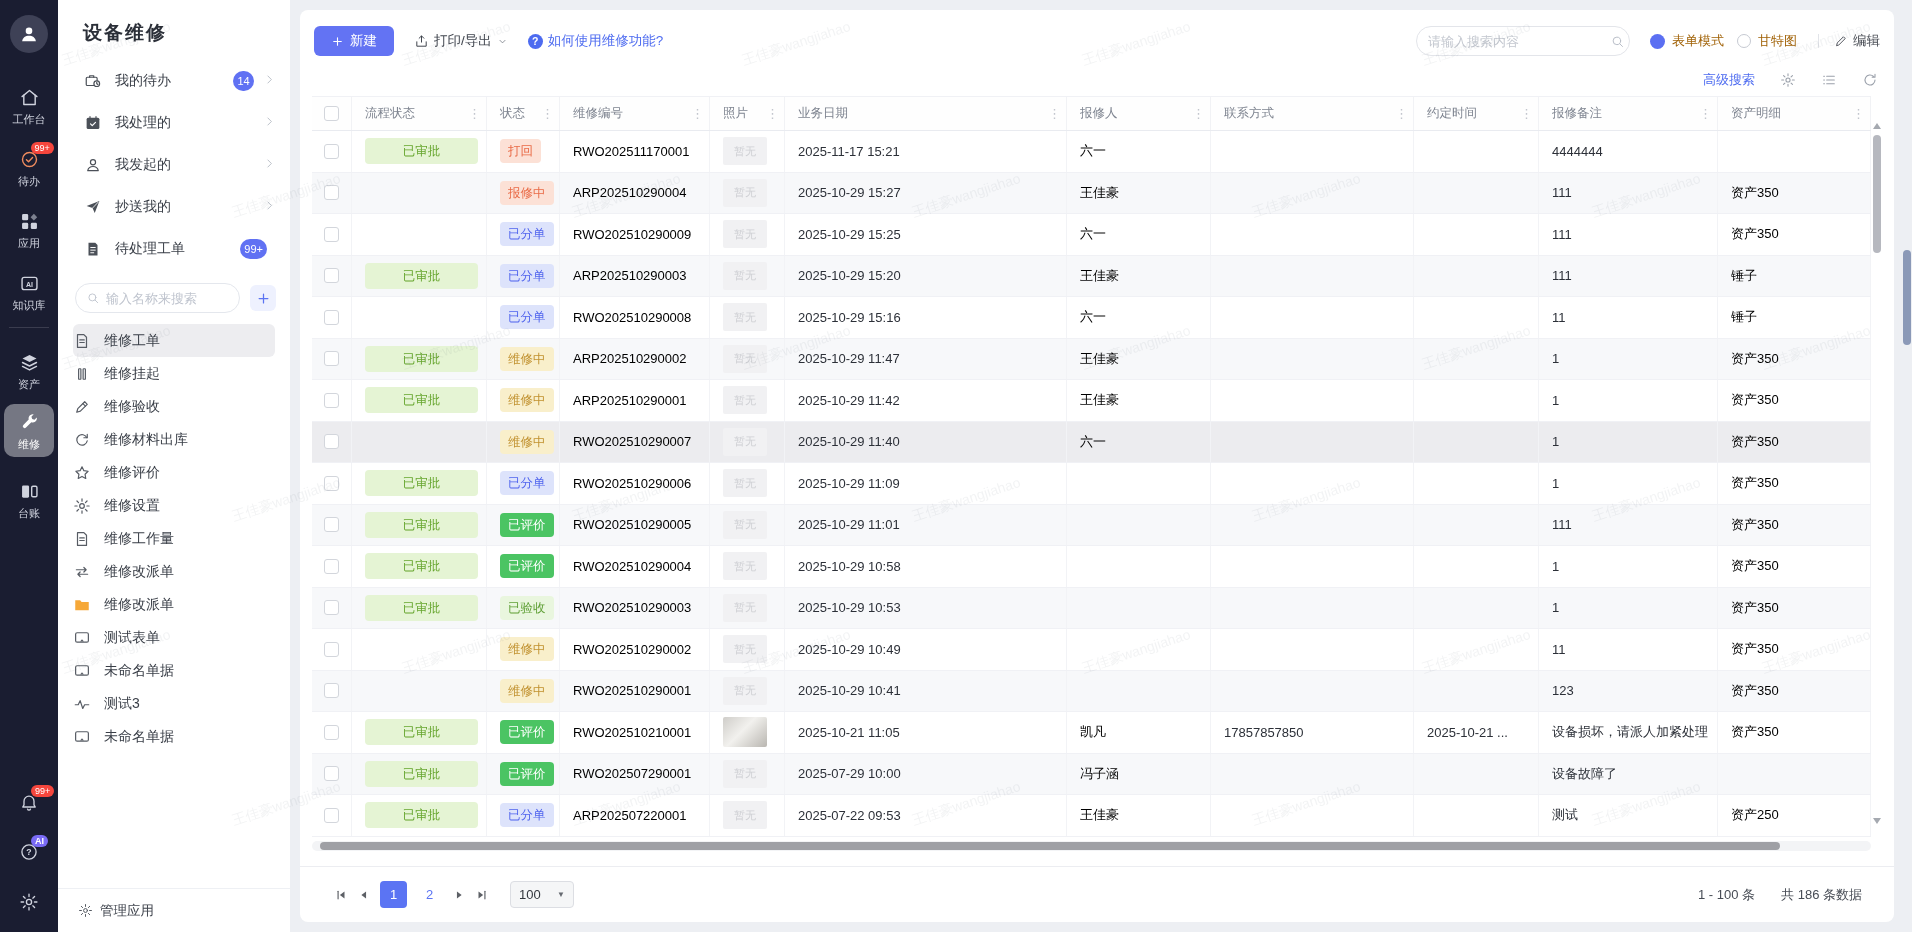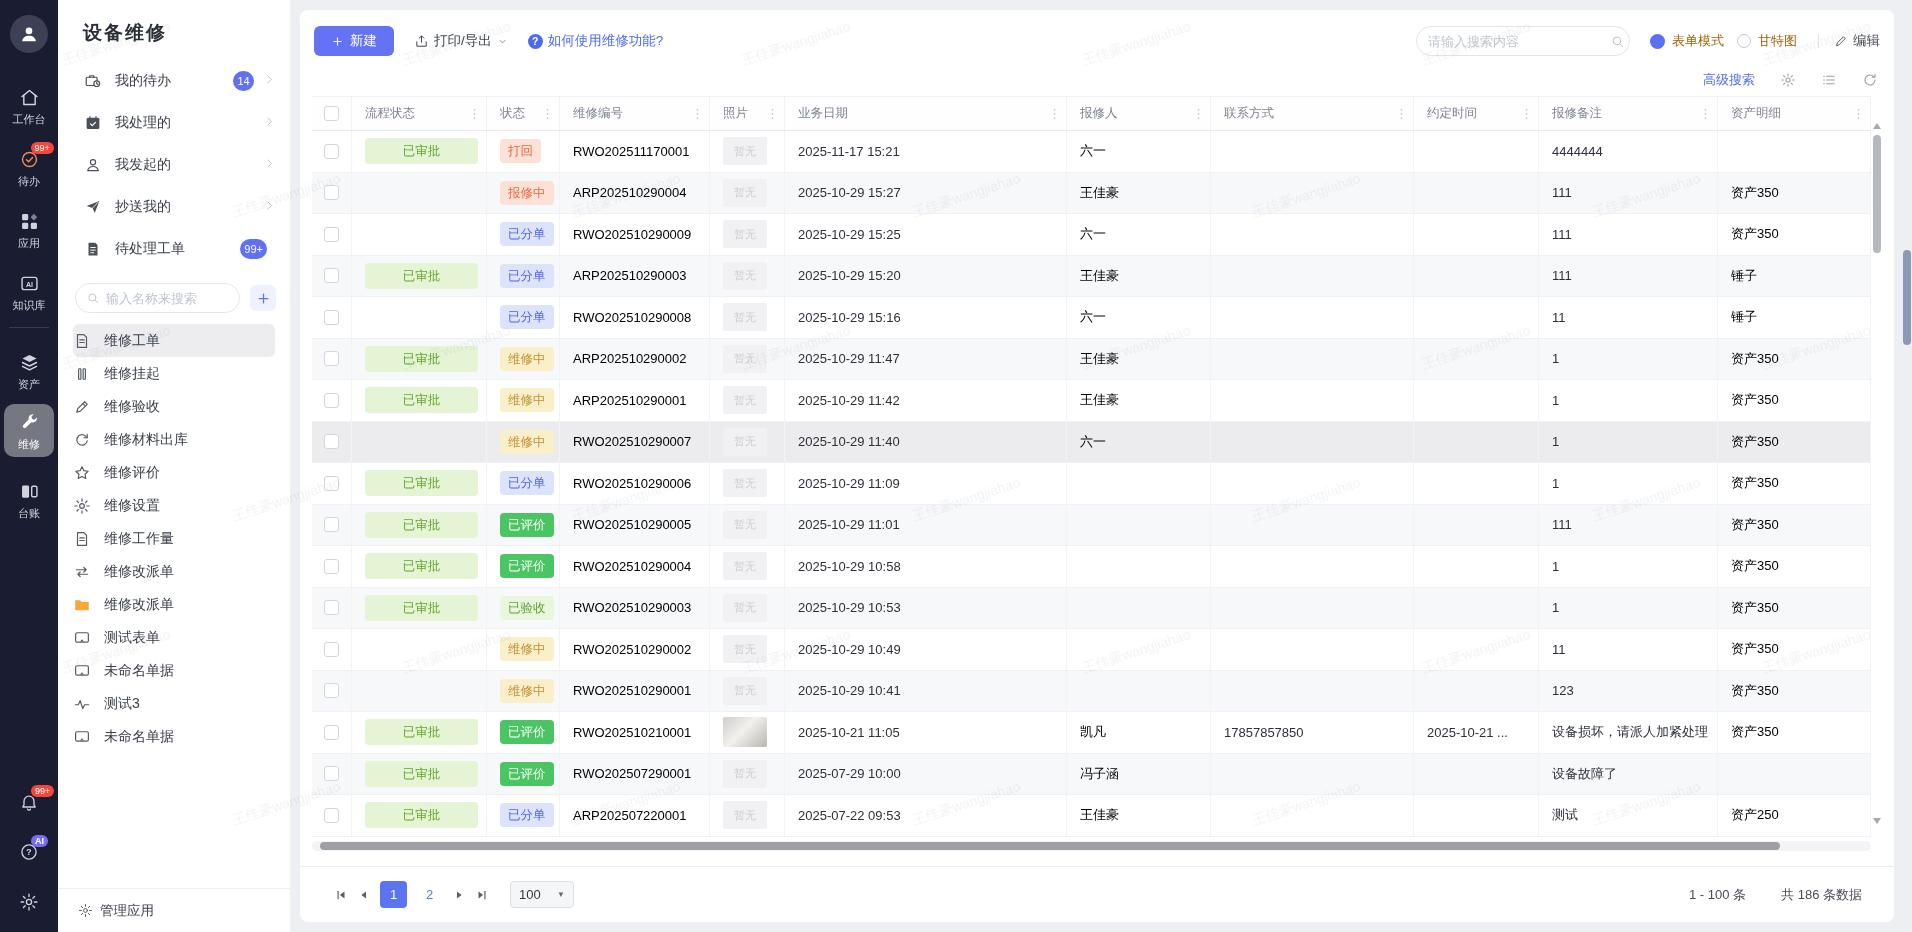--- a/index.html
+++ b/index.html
@@ -106,21 +106,21 @@
   .ps-thumb { position:absolute; top:250px; height:95px; width:8px; background:#8b99b7; border-radius:4px; }
 
   
   .pager { position:absolute; bottom:0; left:0; right:0; height:56px; border-top:1px solid #ecedf1; display:flex; align-items:center; padding:0 32px 0 34px; }
   .pg-ctrls { display:flex; align-items:center; gap:9px; }
   .pg-arrow { color:#5d6066; cursor:pointer; display:inline-flex; }
   .pg-num { min-width:27px; height:27px; display:flex; align-items:center; justify-content:center; font-size:13px; color:#5b74f3; border-radius:4px; cursor:pointer; }
   .pg-num.current { background:#5b74f3; color:#fff; }
   .pg-size { margin-left:12px; width:64px; height:27px; background:#f5f6f7; border:1px solid #dcdee3; border-radius:4px; display:flex; align-items:center; justify-content:space-between; padding:0 8px; font-size:13px; color:#33373e; cursor:pointer; }
   .pg-size .car { font-size:8px; color:#666a71; }
-  .pg-info { margin-left:auto; display:flex; gap:35px; font-size:13px; color:#474c55; }
+  .pg-info { margin-left:auto; display:flex; gap:26px; font-size:13px; color:#474c55; }
 </style>
 </head>
 <body>
 
 <div class="wm-layer" id="wmLayer">
     <span class="wm" style="left: 60px; top: 35px;">王佳豪wangjiahao</span>
     <span class="wm" style="left: 400px; top: 35px;">王佳豪wangjiahao</span>
     <span class="wm" style="left: 740px; top: 35px;">王佳豪wangjiahao</span>
     <span class="wm" style="left: 1080px; top: 35px;">王佳豪wangjiahao</span>
     <span class="wm" style="left: 1420px; top: 35px;">王佳豪wangjiahao</span>

